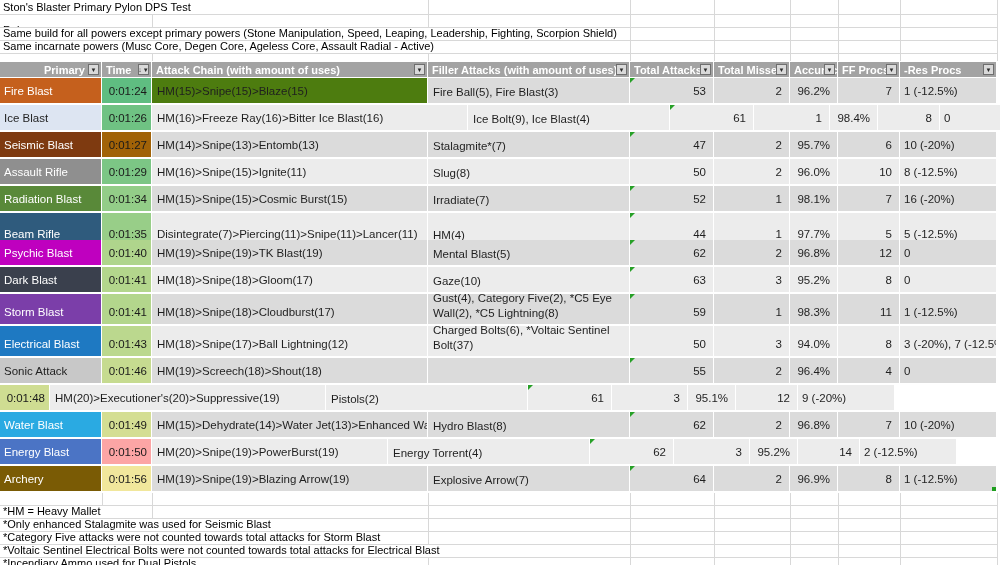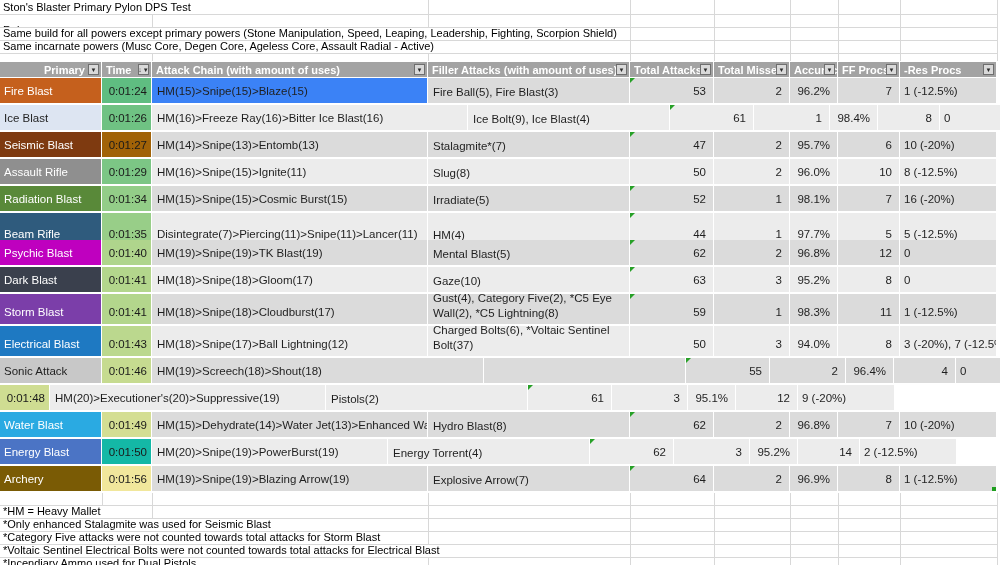--- a/index.html
+++ b/index.html
@@ -152,21 +152,21 @@
       </div>
     </div>
   <div id="tbody">
       <div class="trow" style="top: 78px; height: 27px;">
         <div class="tcell cell-primary" style="width: 102px; background: rgb(197, 96, 29); color: rgb(255, 255, 255);">
           <div>Fire Blast</div>
         </div>
         <div class="tcell cell-time" style="width: 50px; background: rgb(95, 189, 129);">
           <div>0:01:24</div>
         </div>
-        <div class="tcell cell-chain" style="width: 276px; background: #3b82f6;">
+        <div class="tcell cell-chain" style="width: 276px; background: #4d7c0f;">
           <div>HM(15)&gt;Snipe(15)&gt;Blaze(15)</div>
         </div>
         <div class="tcell cell-filler" style="width: 202px; background: rgb(219, 219, 219);">
           <div>Fire Ball(5), Fire Blast(3)</div>
         </div>
         <div class="tcell cell-num" style="width: 84px; background: rgb(219, 219, 219);">
           <div>53</div>
           <div class="flagtri"></div>
         </div>
         <div class="tcell cell-num" style="width: 76px; background: rgb(219, 219, 219);">
@@ -275,21 +275,21 @@
         <div class="tcell cell-primary" style="width: 102px; background: rgb(89, 137, 57); color: rgb(255, 255, 255);">
           <div>Radiation Blast</div>
         </div>
         <div class="tcell cell-time" style="width: 50px; background: rgb(147, 205, 136);">
           <div>0:01:34</div>
         </div>
         <div class="tcell cell-chain" style="width: 276px; background: rgb(219, 219, 219);">
           <div>HM(15)&gt;Snipe(15)&gt;Cosmic Burst(15)</div>
         </div>
         <div class="tcell cell-filler" style="width: 202px; background: rgb(219, 219, 219);">
-          <div>Irradiate(5)</div>
+          <div>Irradiate(7)</div>
         </div>
         <div class="tcell cell-num" style="width: 84px; background: rgb(219, 219, 219);">
           <div>52</div>
           <div class="flagtri"></div>
         </div>
         <div class="tcell cell-num" style="width: 76px; background: rgb(219, 219, 219);">
           <div>1</div>
         </div>
         <div class="tcell cell-num" style="width: 48px; background: rgb(219, 219, 219);">
           <div>98.1%</div>
@@ -450,21 +450,21 @@
           <div>3 (-20%), 7 (-12.5%)</div>
         </div>
       </div>
       <div class="trow" style="top: 358px; height: 27px;">
         <div class="tcell cell-primary" style="width: 102px; background: rgb(200, 200, 200); color: rgb(31, 31, 31);">
           <div>Sonic Attack</div>
         </div>
         <div class="tcell cell-time" style="width: 50px; background: rgb(198, 219, 144);">
           <div>0:01:46</div>
         </div>
-        <div class="tcell cell-chain" style="width: 332px; background: rgb(219, 219, 219);">
+        <div class="tcell cell-chain" style="width: 276px; background: rgb(219, 219, 219);">
           <div>HM(19)&gt;Screech(18)&gt;Shout(18)</div>
         </div>
         <div class="tcell cell-filler" style="width: 202px; background: rgb(219, 219, 219);">
           <div></div>
         </div>
         <div class="tcell cell-num" style="width: 84px; background: rgb(219, 219, 219);">
           <div>55</div>
           <div class="flagtri"></div>
         </div>
         <div class="tcell cell-num" style="width: 76px; background: rgb(219, 219, 219);">
@@ -534,21 +534,21 @@
           <div>7</div>
         </div>
         <div class="tcell cell-res" style="width: 97px; background: rgb(219, 219, 219);">
           <div>10 (-20%)</div>
         </div>
       </div>
       <div class="trow" style="top: 439px; height: 27px;">
         <div class="tcell cell-primary" style="width: 102px; background: rgb(75, 116, 197); color: rgb(255, 255, 255);">
           <div>Energy Blast</div>
         </div>
-        <div class="tcell cell-time" style="width: 50px; background: #14b8a6;">
+        <div class="tcell cell-time" style="width: 50px; background: #fca5a5;">
           <div>0:01:50</div>
         </div>
         <div class="tcell cell-chain" style="width: 236px; background: rgb(236, 236, 236);">
           <div>HM(20)&gt;Snipe(19)&gt;PowerBurst(19)</div>
         </div>
         <div class="tcell cell-filler" style="width: 202px; background: rgb(236, 236, 236);">
           <div>Energy Torrent(4)</div>
         </div>
         <div class="tcell cell-num" style="width: 84px; background: rgb(236, 236, 236);">
           <div>62</div>

